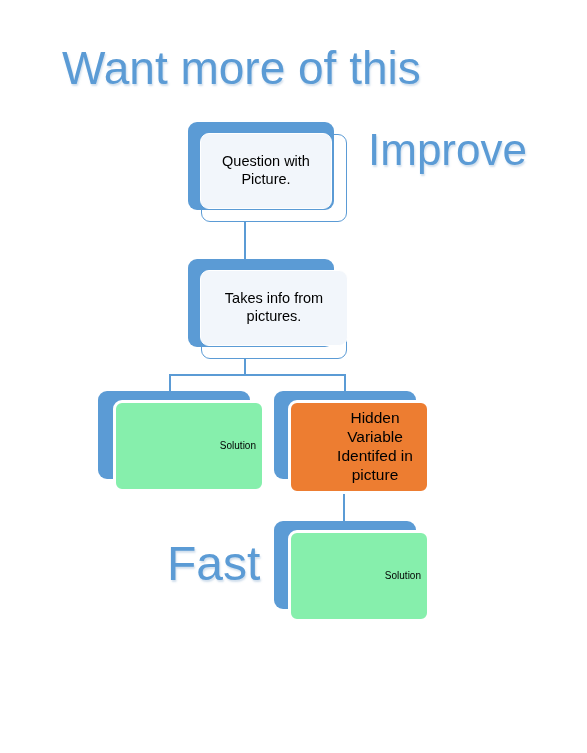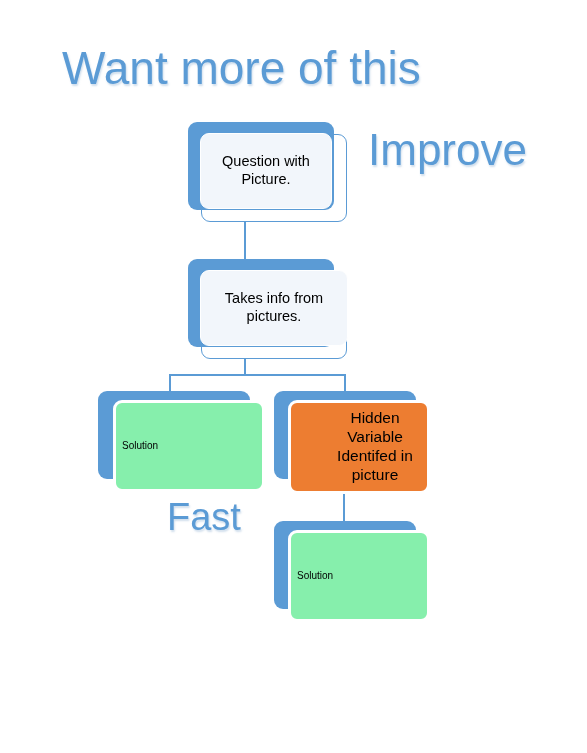--- a/index.html
+++ b/index.html
@@ -33,22 +33,22 @@
     top: 45px;
     font-size: 46px;
   }
   #improve-text {
     left: 368px;
     top: 128px;
     font-size: 44px;
   }
   #fast-text {
     left: 167px;
-    top: 498px;
-    font-size: 38px;
+    top: 540px;
+    font-size: 48px;
   }
 
   
   .conn {
     position: absolute;
     background: #5B9BD5;
   }
   .conn-v { width: 2px; }
 
   .branch {
@@ -77,21 +77,21 @@
     background: #5B9BD5;
     border-radius: 9px;
   }
   
   .node-card {
     position: absolute;
     border-radius: 9px;
     box-sizing: border-box;
     display: flex;
     align-items: center;
-    justify-content: flex-start;
+    justify-content: flex-end;
     text-align: center;
     color: #000000;
     line-height: 1.22;
   }
   .card-light {
     background: #F2F6FB;
     border: 1px solid #FFFFFF;
     font-size: 14.5px;
   }
   .card-green {

